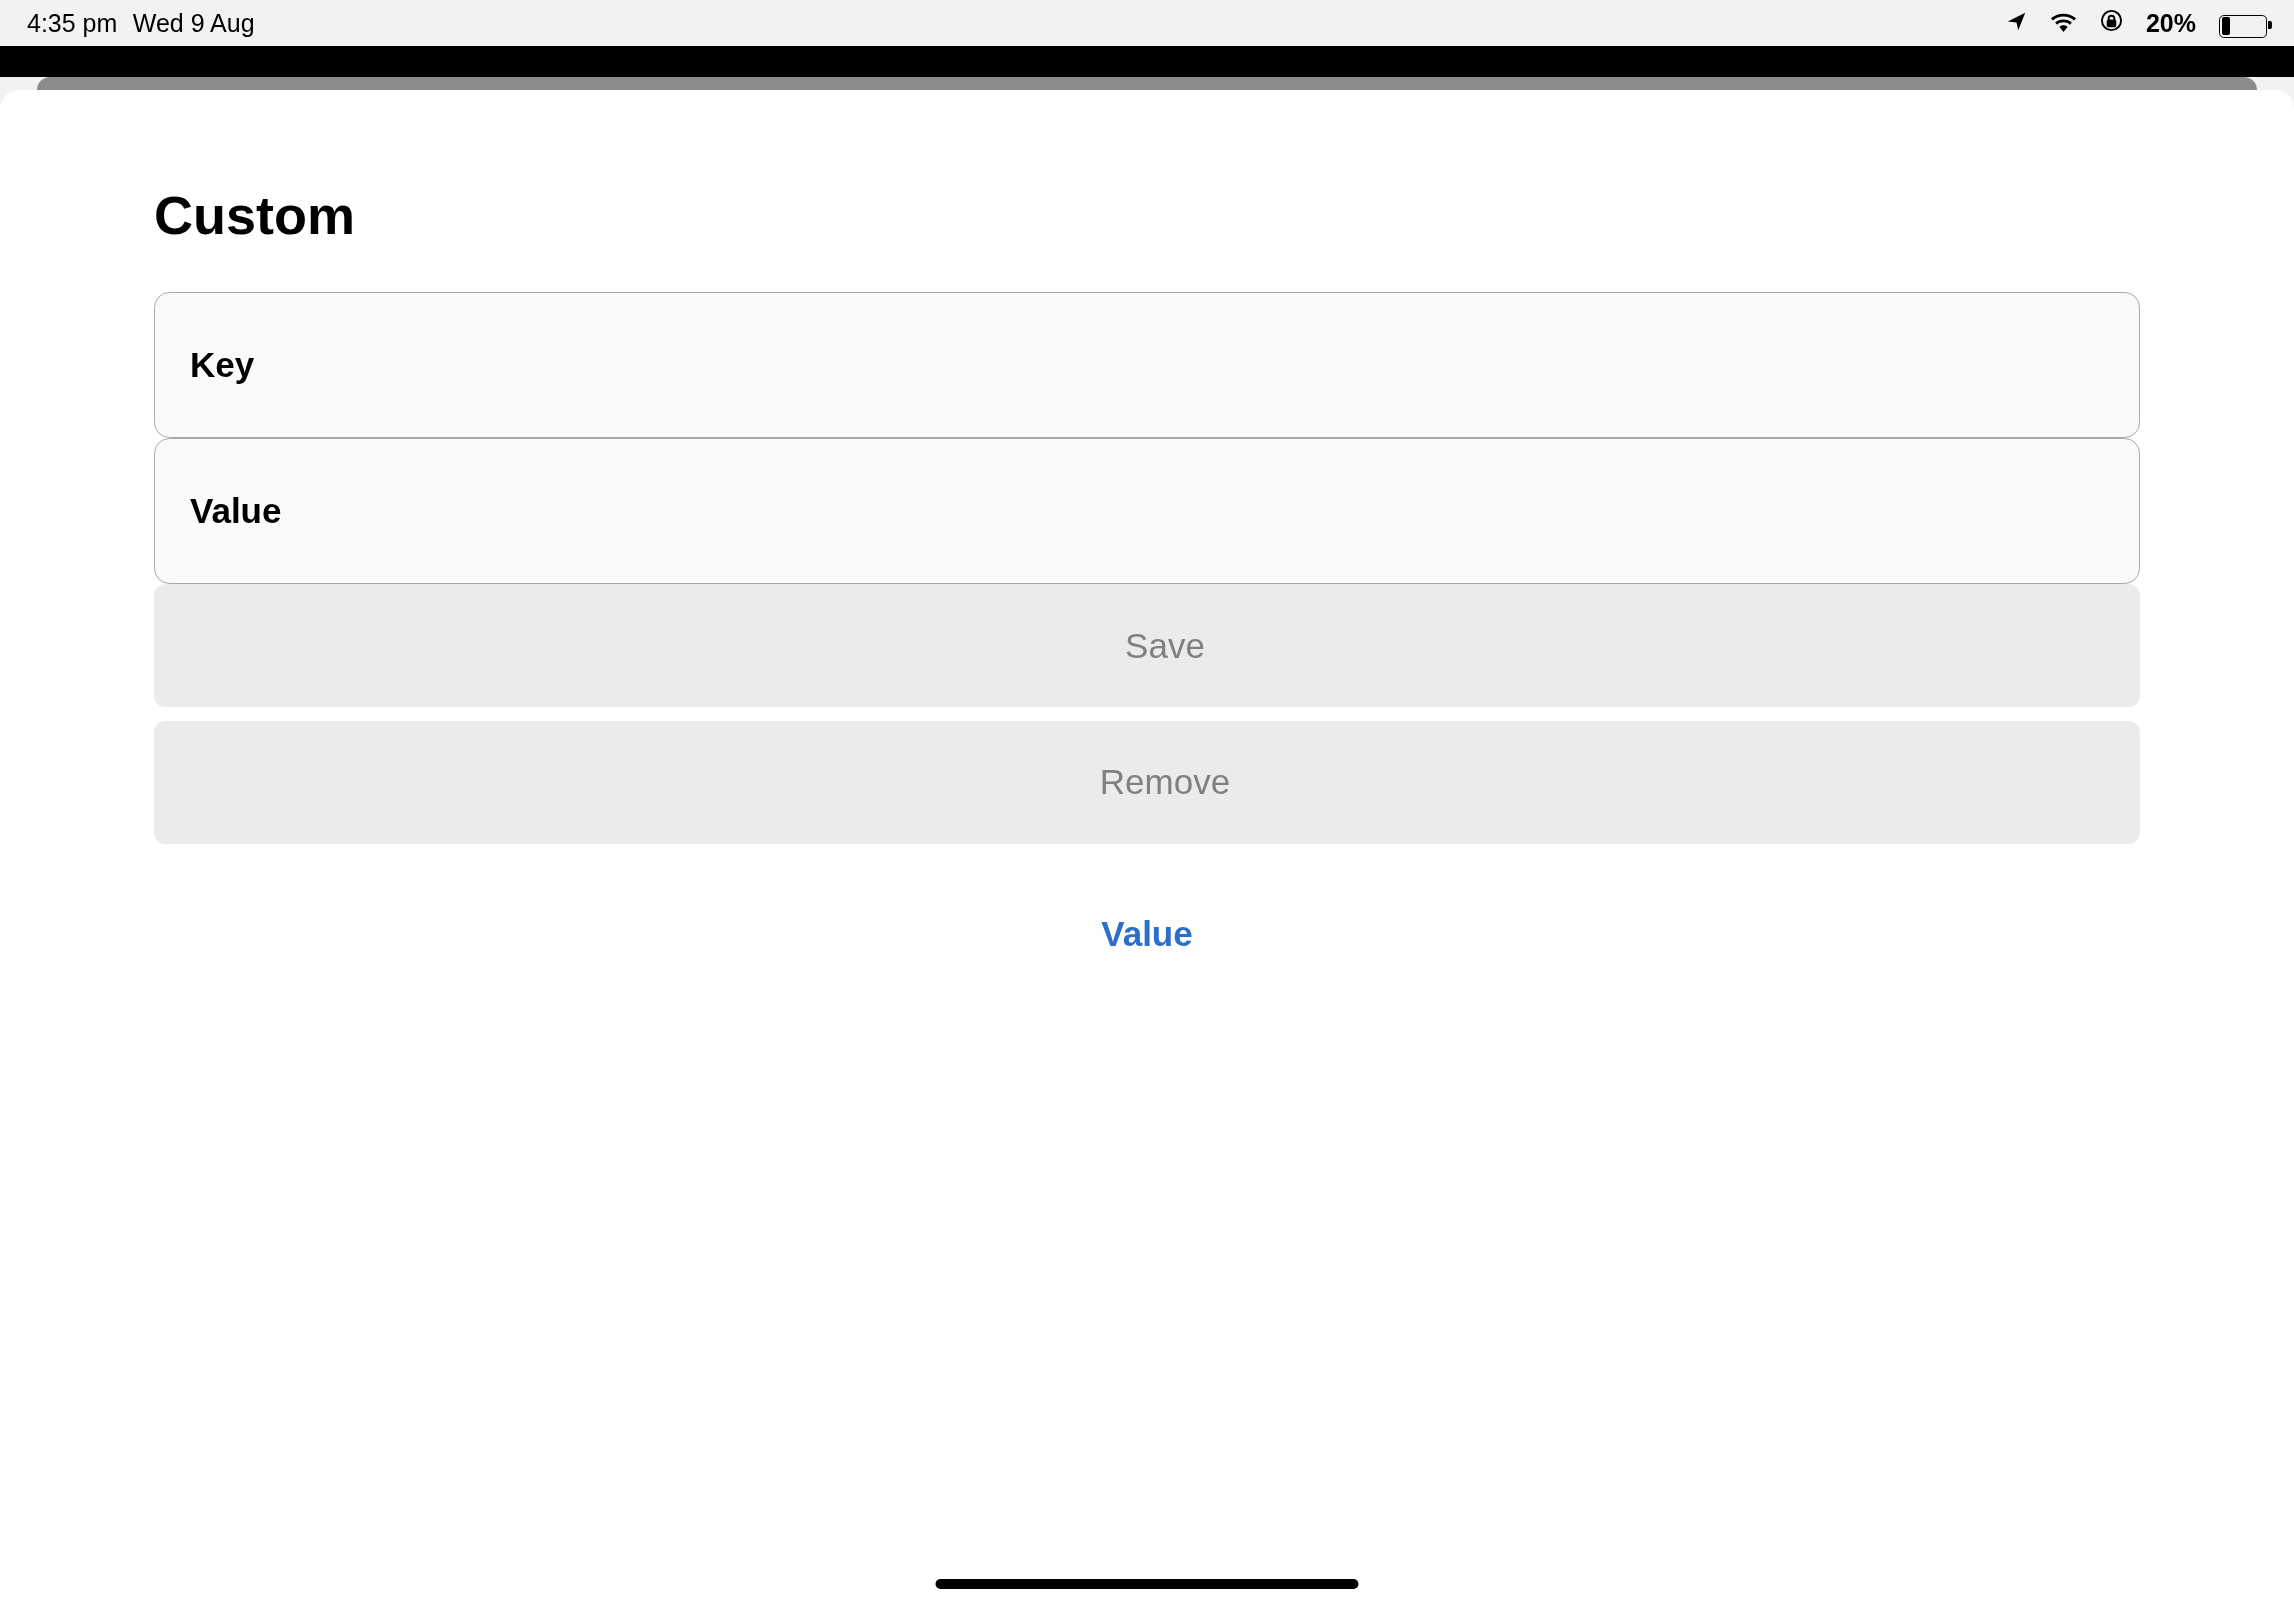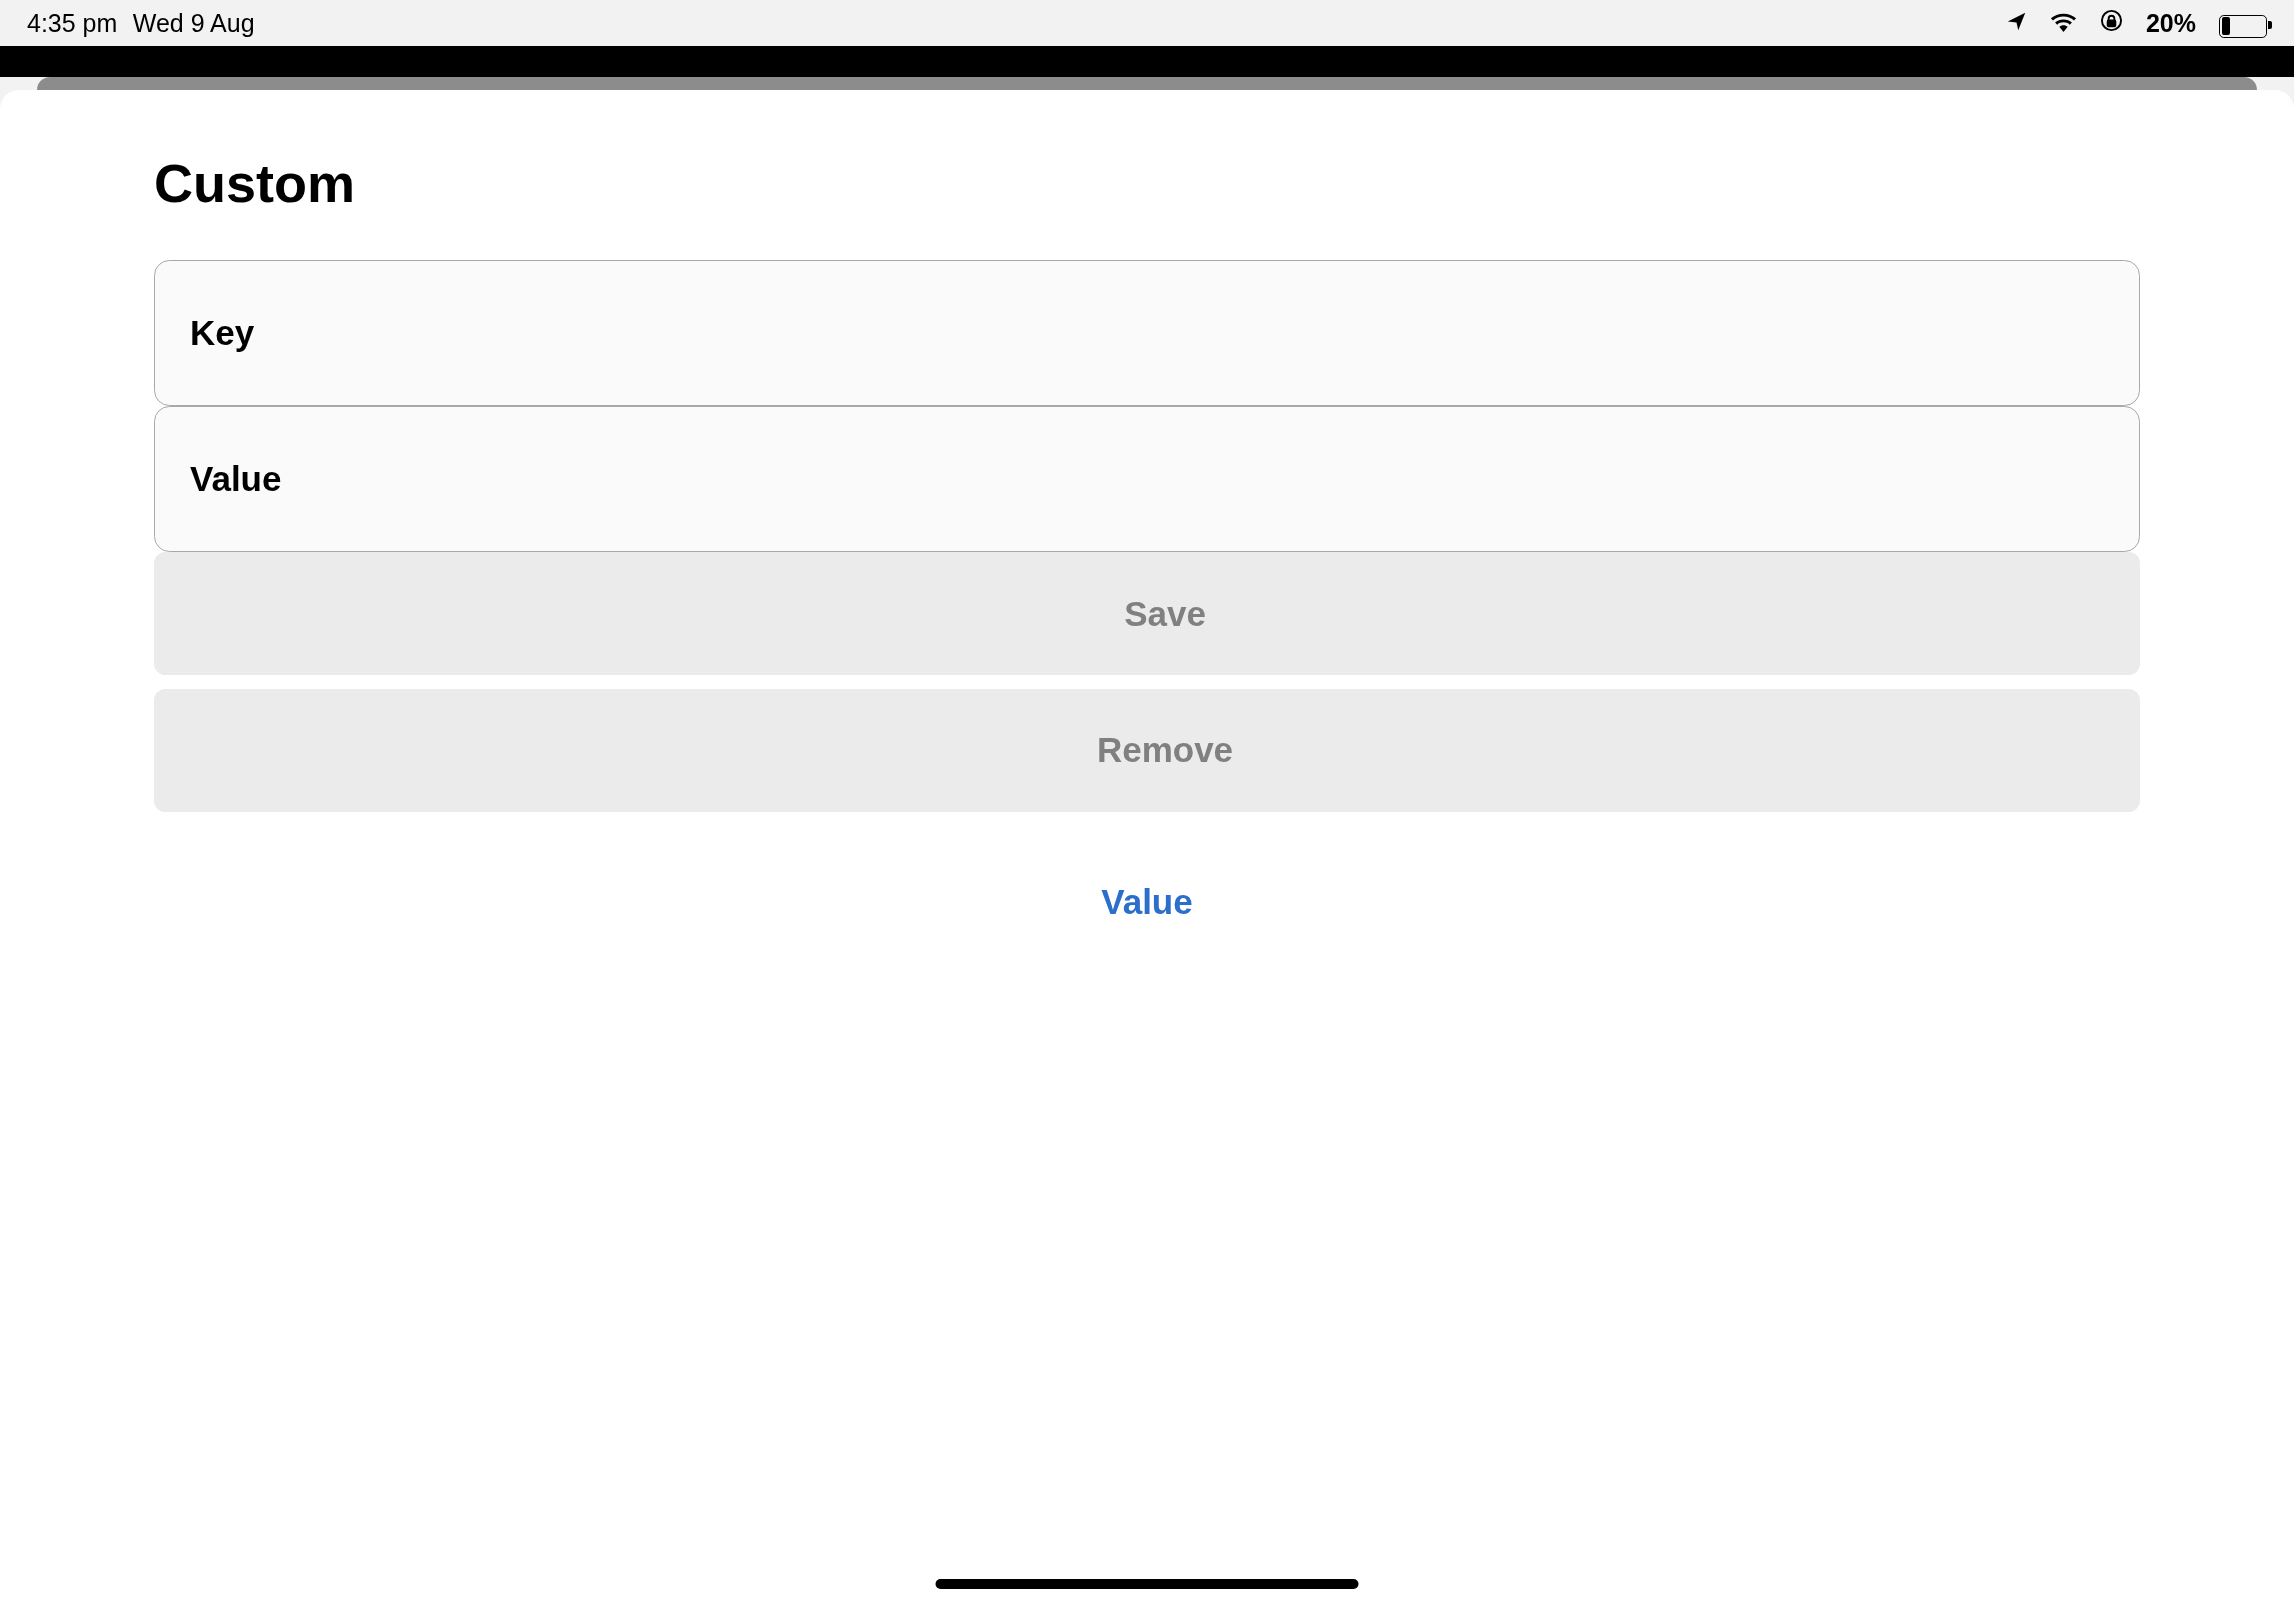--- a/index.html
+++ b/index.html
@@ -143,21 +143,21 @@
     .diamond-icon {
       width: 19px;
       height: 19px;
       display: inline-block;
     }
     
     .section-title {
       font-size: 54px;
       font-weight: 700;
       color: #000;
-      margin-top: 62px;
+      margin-top: 94px;
       margin-bottom: 46px;
     }
     
     .input-field {
       width: 100%;
       height: 146px;
       background: #fafafa;
       border: 1.9px solid #a8a8a8;
       border-radius: 15.4px;
       padding: 0 35px;
@@ -172,21 +172,21 @@
       font-weight: 600;
     }
     
     .action-button {
       width: 100%;
       height: 123px;
       background: #ebebeb;
       border: none;
       border-radius: 11.5px;
       font-size: 35px;
-      font-weight: 700;
+      font-weight: 400;
       color: #808080;
       cursor: pointer;
       margin-bottom: 13.4px;
       padding-left: 36px;
     }
     
     .cancel-button {
       width: 100%;
       height: 96px;
       background: transparent;

